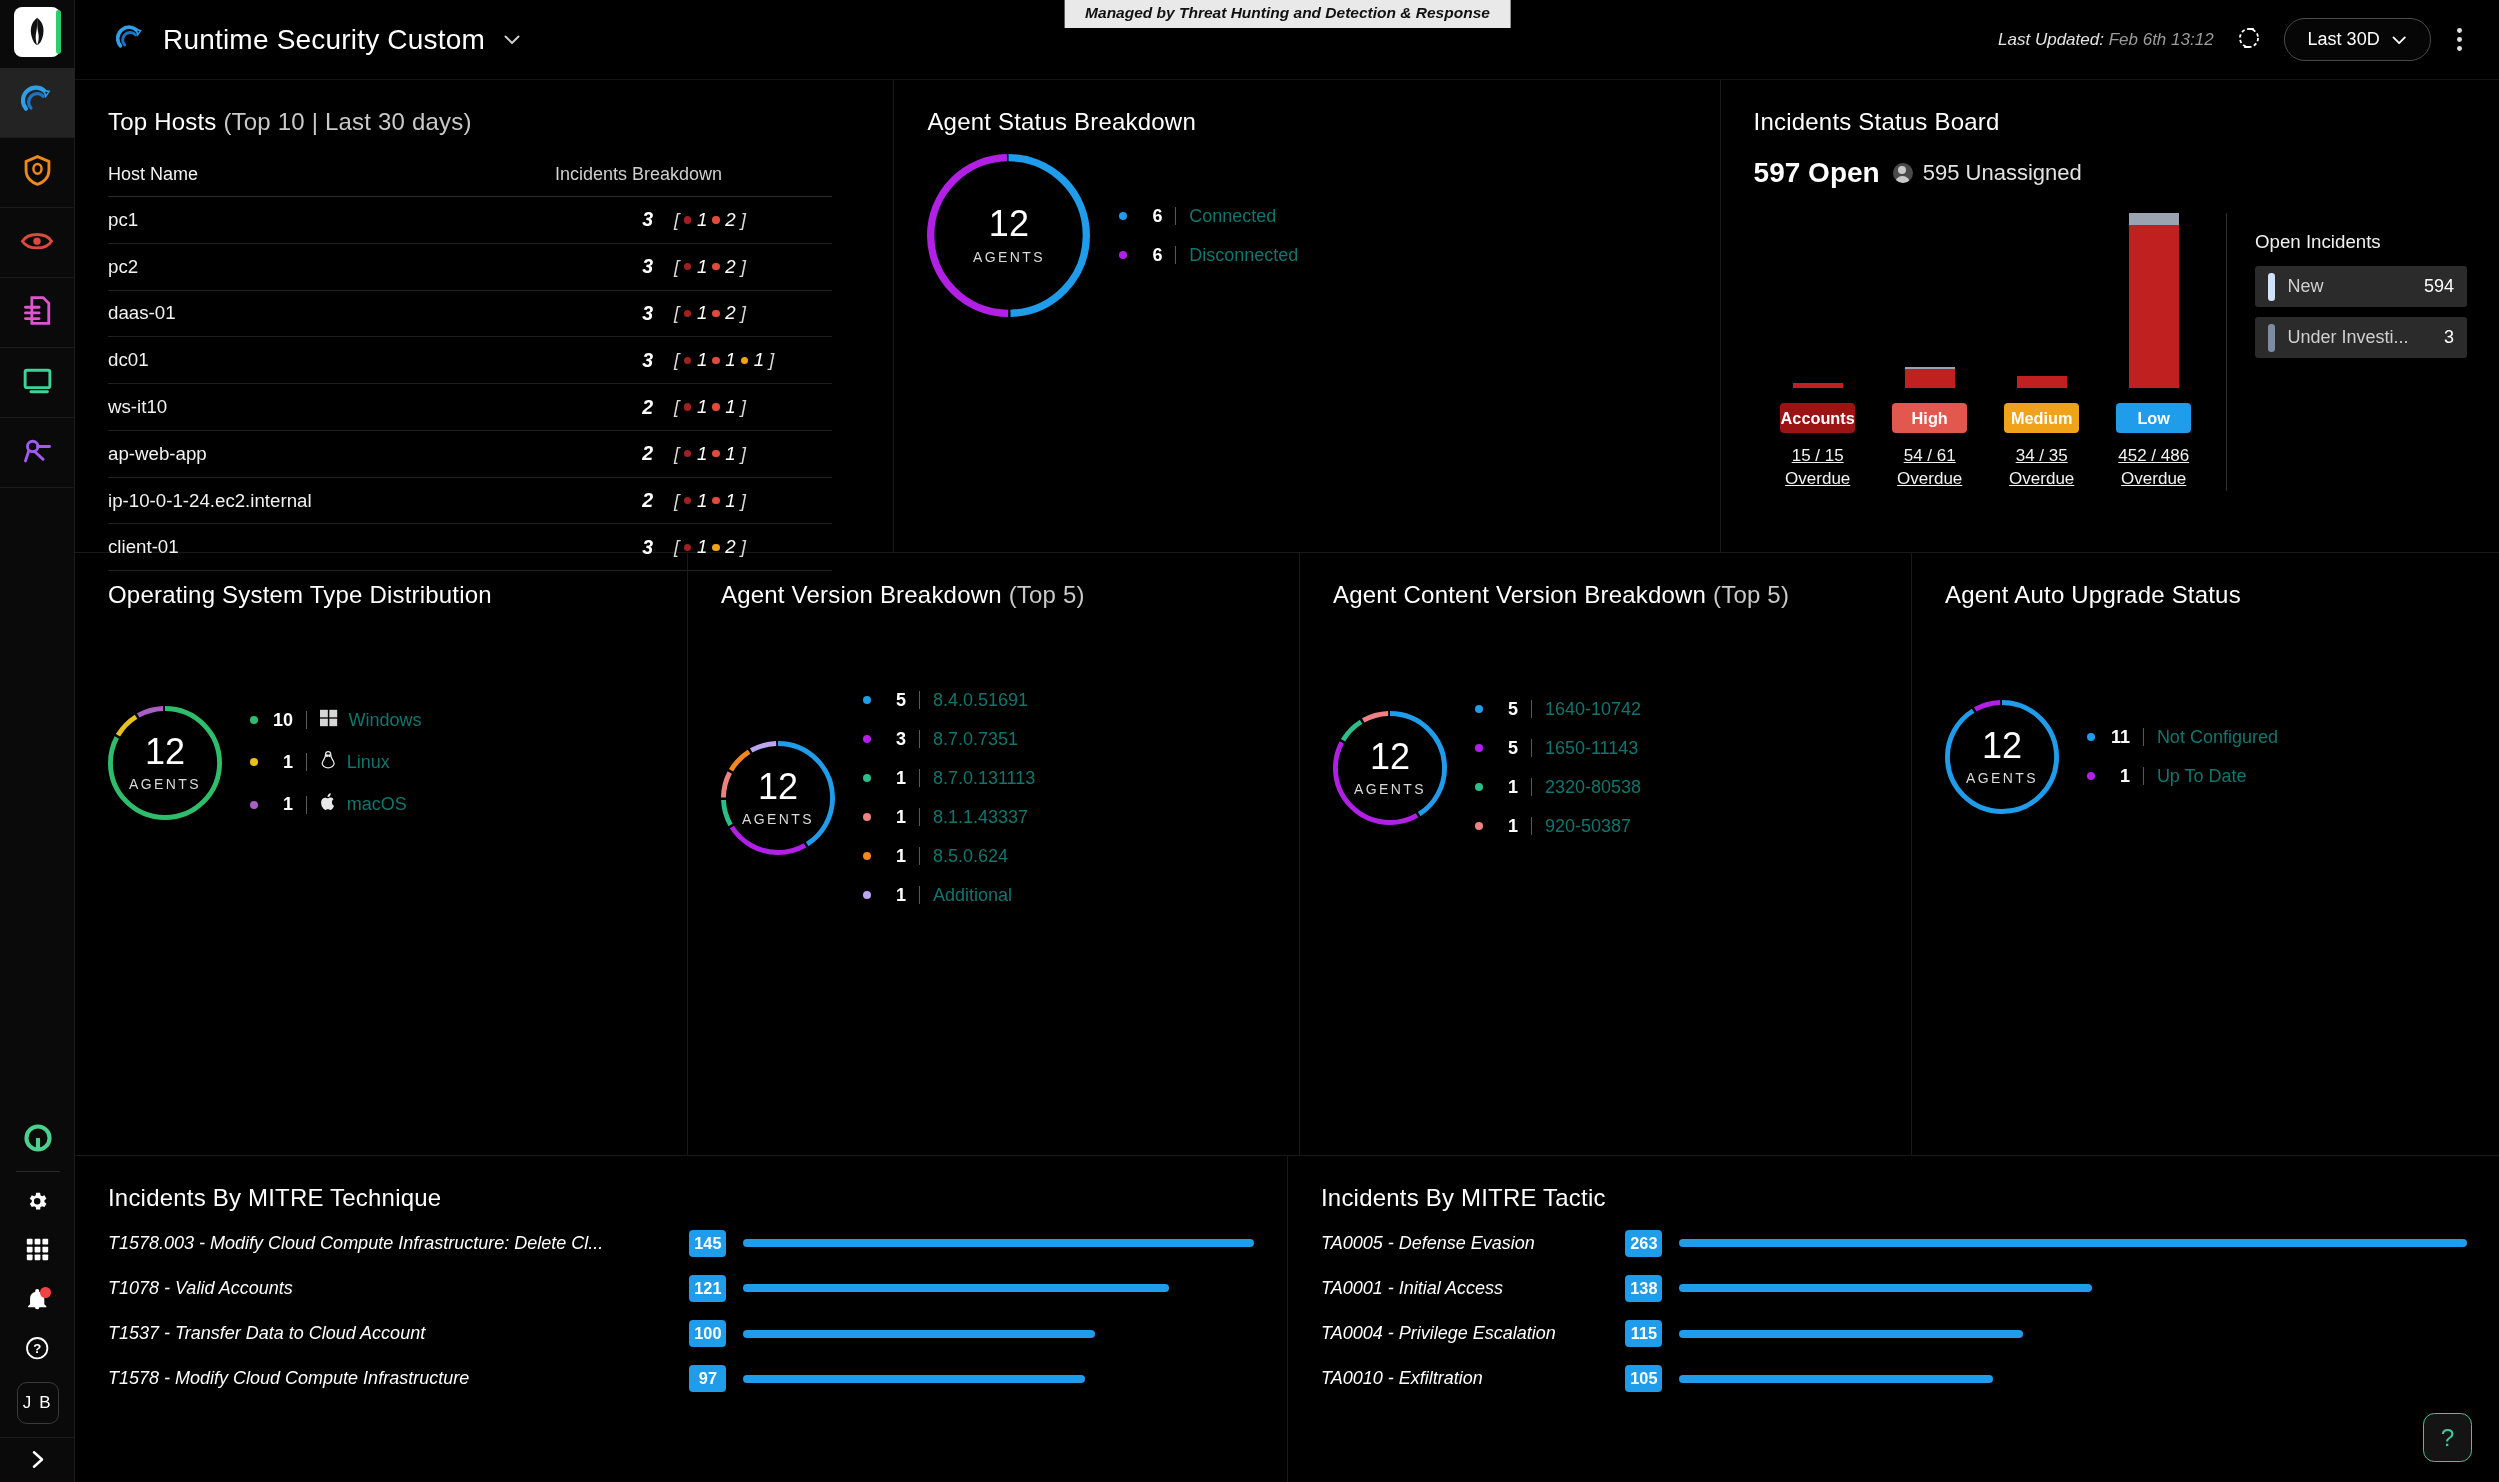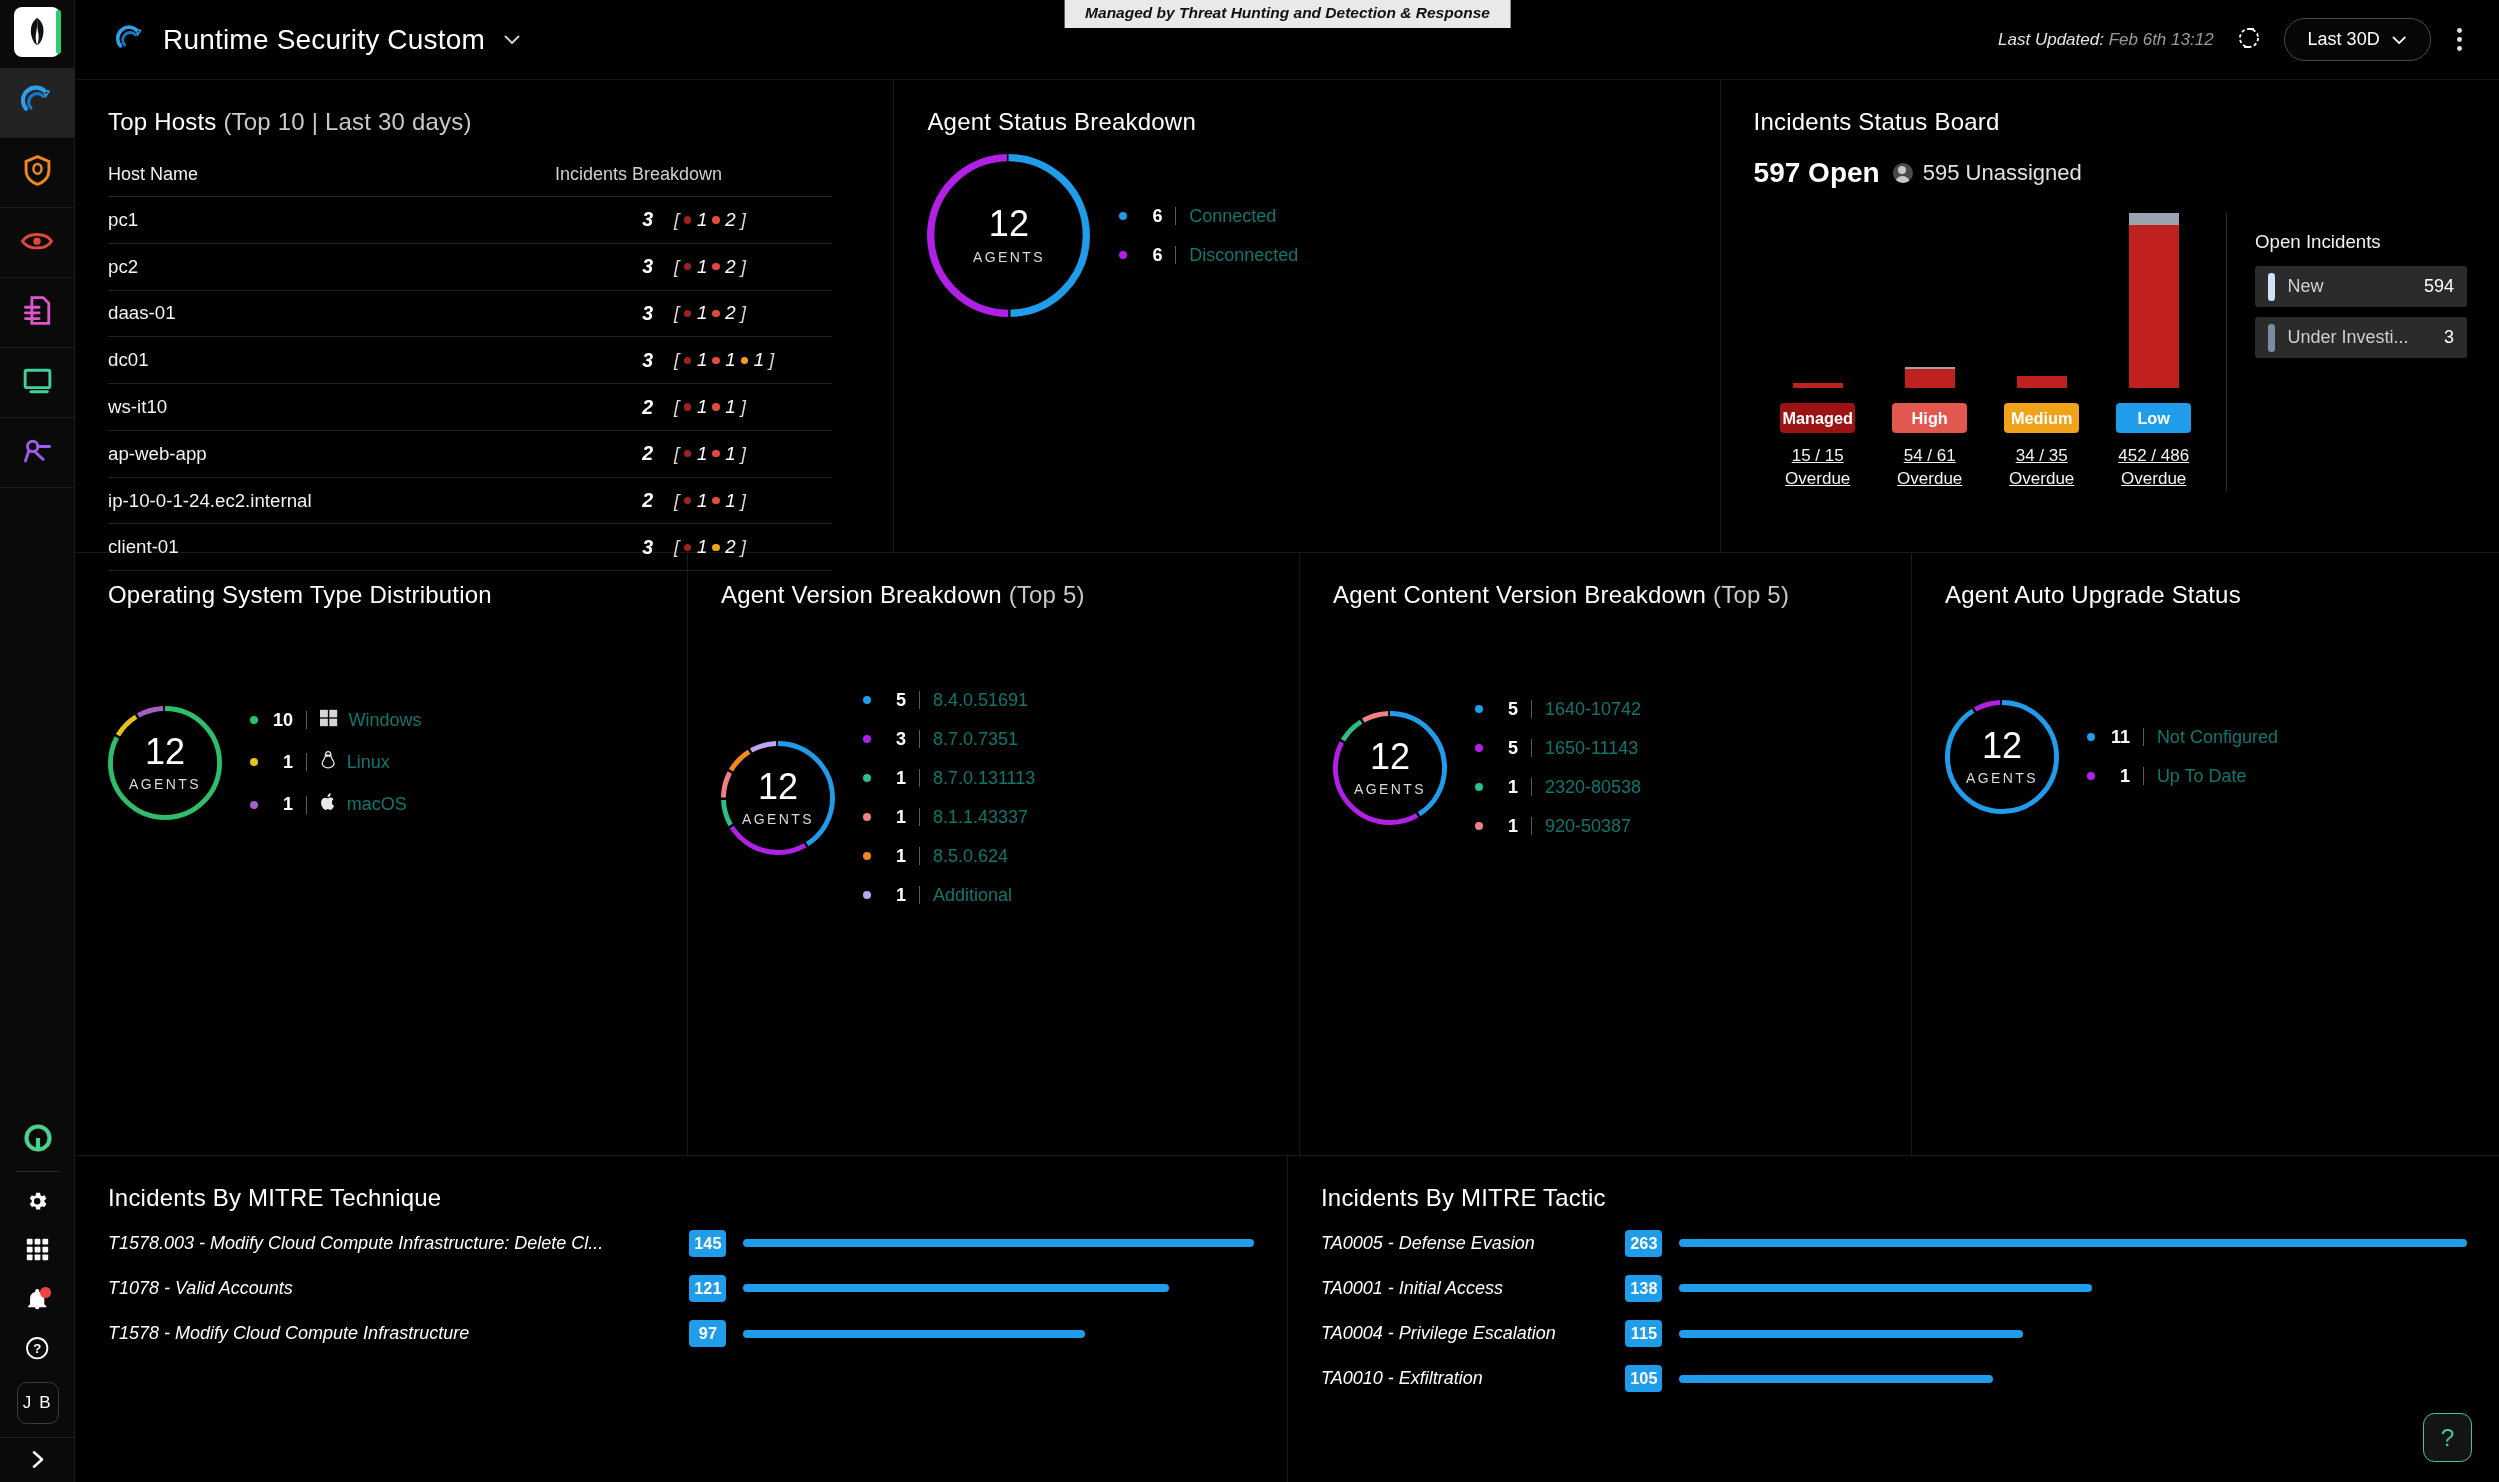--- a/index.html
+++ b/index.html
@@ -575,21 +575,21 @@
         </div>
         <div class="isb-body">
           <div class="sev-chart" id="sev-chart">
               <div class="sev-col">
                 <div class="bar-slot">
                   <div class="bar-stack">
                     <div class="bar-rest" style="height:0px"></div>
                     <div class="bar-over" style="height:5.4px"></div>
                   </div>
                 </div>
-                <div class="sev-pill" style="background:#9b1313">Managed</div>
+                <div class="sev-pill" style="background:#9b1313">Accounts</div>
                 <div class="sev-sub">15 / 15<br>Overdue</div>
               </div>
               <div class="sev-col">
                 <div class="bar-slot">
                   <div class="bar-stack">
                     <div class="bar-rest" style="height:2.5px"></div>
                     <div class="bar-over" style="height:19.4px"></div>
                   </div>
                 </div>
                 <div class="sev-pill" style="background:#e2584f">High</div>
@@ -873,20 +873,27 @@
               </div>
             </div>
             <div class="m-row">
               <div class="m-label" style="width:570px">T1078 - Valid Accounts</div>
               <div class="m-badge">121</div>
               <div class="m-track">
                 <div class="m-fill" style="width:83.44827586206897%"></div>
               </div>
             </div>
             <div class="m-row">
+              <div class="m-label" style="width:570px">T1537 - Transfer Data to Cloud Account</div>
+              <div class="m-badge">100</div>
+              <div class="m-track">
+                <div class="m-fill" style="width:68.96551724137932%"></div>
+              </div>
+            </div>
+            <div class="m-row">
               <div class="m-label" style="width:570px">T1578 - Modify Cloud Compute Infrastructure</div>
               <div class="m-badge">97</div>
               <div class="m-track">
                 <div class="m-fill" style="width:66.89655172413794%"></div>
               </div>
             </div>
           </div>
       </div>
       <div class="mitre">
         <div class="p-title">Incidents By MITRE Tactic</div>

